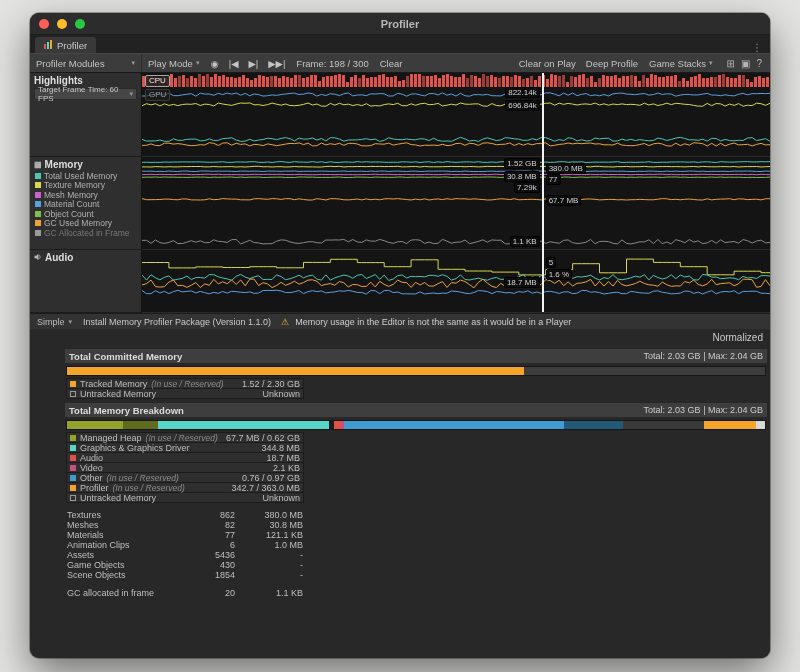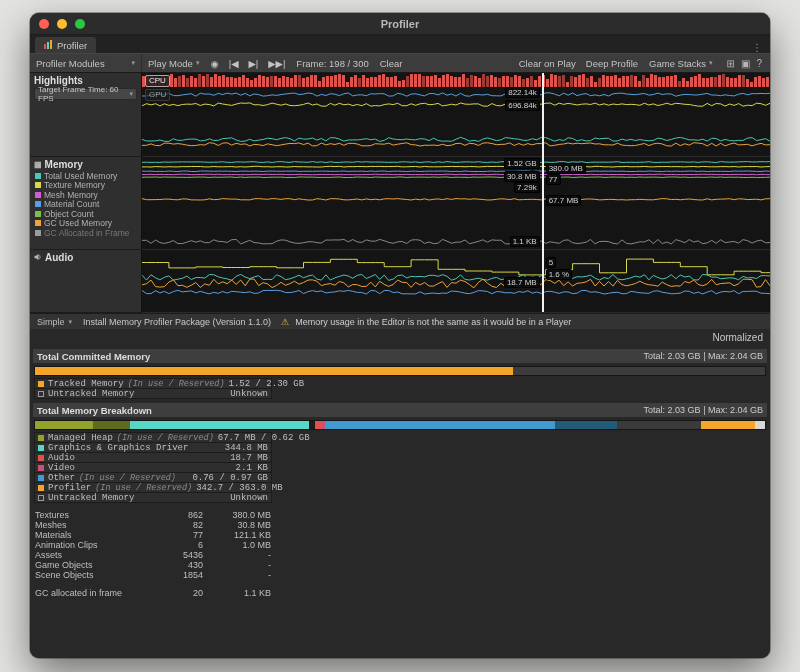--- a/index.html
+++ b/index.html
@@ -52,27 +52,27 @@
   .sel-line{position:absolute;top:0;bottom:0;width:2px;background:#f2f2f2;z-index:6;}
   .chart-badge{position:absolute;z-index:8;font-size:8px;line-height:9px;padding:0 2px;background:#0d0d0d;border:1px solid #000;color:#d2d2d2;border-radius:2px;white-space:nowrap;}
   
   .mod-footer{height:16px;background:#333;border-top:1px solid #1b1b1b;display:flex;align-items:center;font-size:9px;color:#bdbdbd;gap:6px;padding:0 2px;flex:0 0 auto;white-space:nowrap;}
   .mod-footer .tb-dd{padding:0 5px;gap:4px;}
   .link{color:#c9c9c9;}
   .warn-icon{color:#f2c230;font-size:9px;margin-left:4px;}
   .warn-text{color:#cfcfcf;}
   .normalized-row{height:16px;display:flex;justify-content:flex-end;align-items:center;padding:0 7px;font-size:10px;color:#c9c9c9;background:#282828;flex:0 0 auto;}
   
-  .details{flex:1;background:#282828;padding:2px 3px;font-size:9px;color:#bfbfbf;overflow:hidden;}
+  .details{flex:1;background:#282828;padding:2px 3px;font-size:9px;color:#bfbfbf;overflow:hidden;margin-left:32px;}
   .sec-header{height:14px;background:#3e3e3e;display:flex;align-items:center;justify-content:space-between;padding:0 4px;margin-top:2px;}
   .sh-title{font-weight:bold;color:#dcdcdc;font-size:9.5px;}
   .sh-total{color:#ccc;font-size:9px;}
   .mem-bar{height:10px;margin:3px 1px;display:flex;background:#3a3a3a;border:1px solid #161616;}
   .seg{height:100%;flex:0 0 auto;}
-  .legend{width:238px;margin:1px 0 4px 1px;font-family:Liberation Mono, monospace;}
+  .legend{width:238px;margin:1px 0 4px 1px;}
   .leg-row{display:flex;align-items:center;gap:4px;height:11px;background:#2e2e2e;border:1px solid #1c1c1c;padding:0 3px;margin-top:-1px;}
   .leg-label{white-space:nowrap;}
   .leg-suffix{font-style:italic;color:#8b8b8b;font-size:8.5px;white-space:nowrap;}
   .leg-value{margin-left:auto;white-space:nowrap;}
   .objects{margin-top:7px;}
   .obj-title{font-weight:bold;color:#dcdcdc;font-size:9.5px;padding-left:2px;}
   .obj-header{display:flex;color:#8c8c8c;margin-top:3px;height:10px;align-items:center;}
   .obj-row{display:flex;height:10px;align-items:center;}
   .obj-label{width:118px;padding-left:2px;white-space:nowrap;}
   .obj-count{width:52px;text-align:right;}

